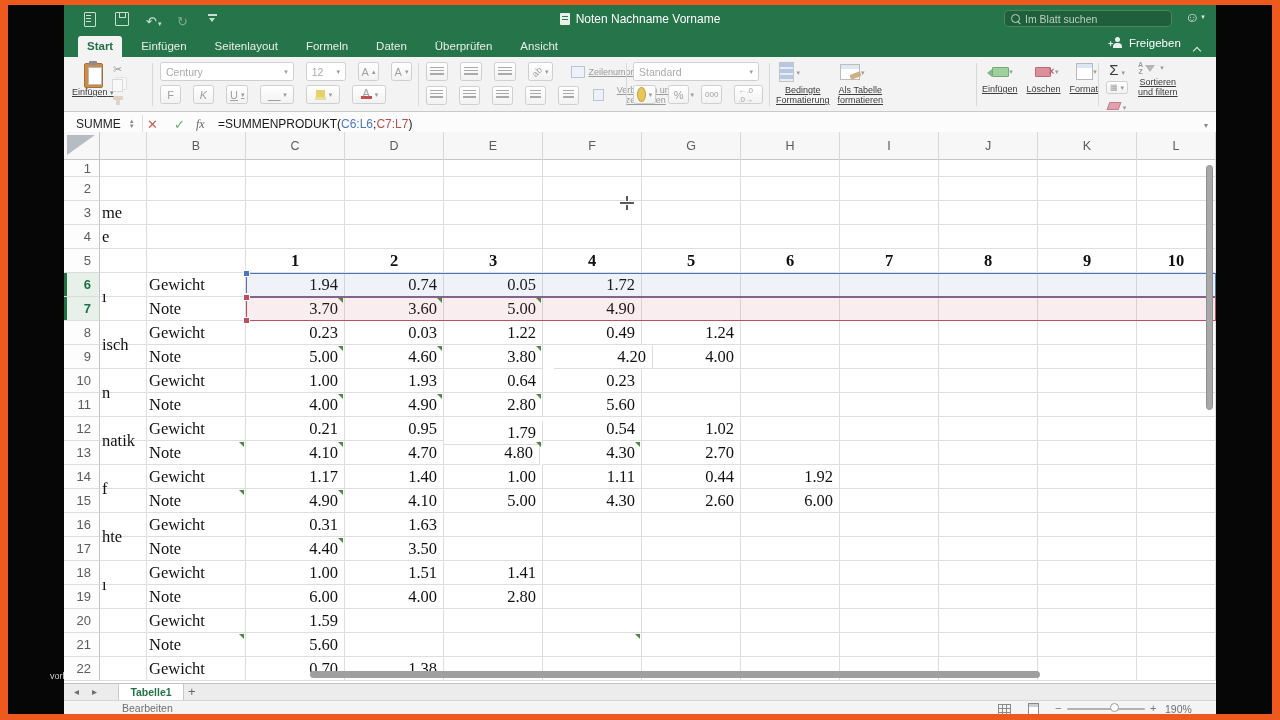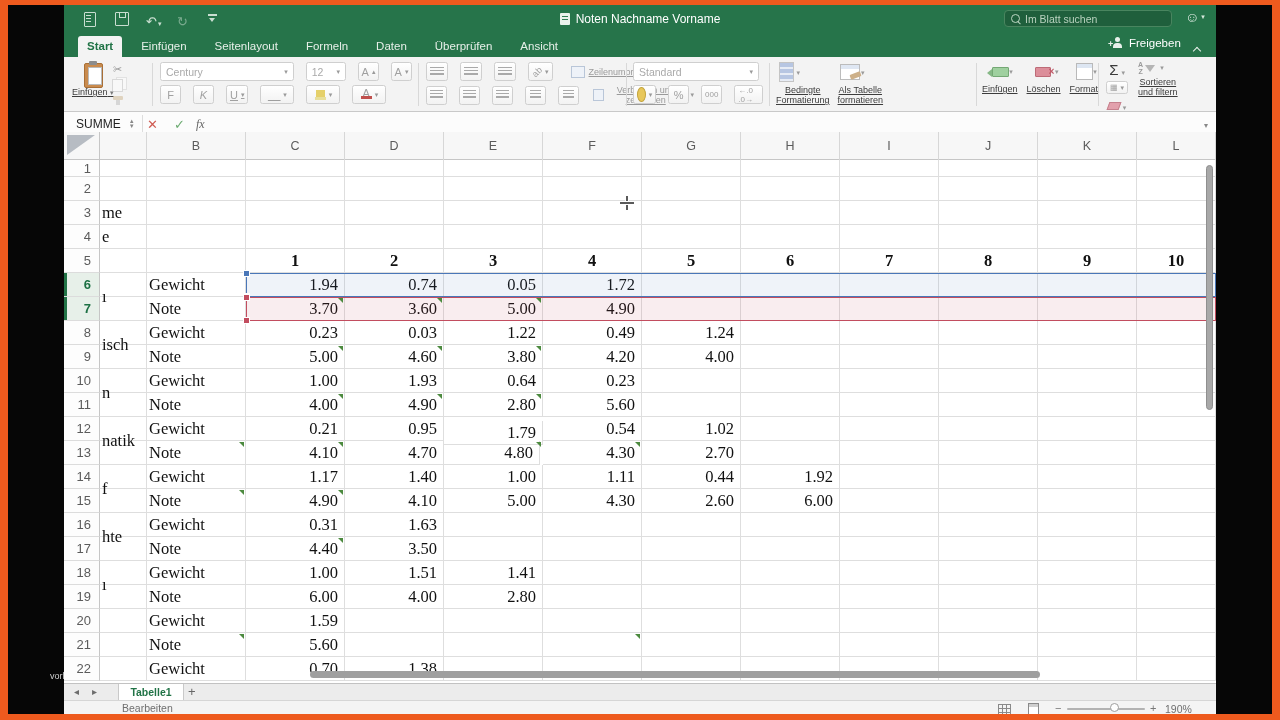--- a/index.html
+++ b/index.html
@@ -426,20 +426,27 @@
       <span class="nm">SUMME</span>
       <span class="stepper">
           <span>▲</span>
           <span>▼</span>
         </span>
     </div>
     <div id="fb-divider"></div>
     <div class="fb-ic" id="fx-cancel">✕</div>
     <div class="fb-ic" id="fx-ok">✓</div>
     <div class="fb-ic" id="fx-fx">fx</div>
+    <div id="formula">
+      <span>=SUMMENPRODUKT(</span>
+        <span class="ref-blue">C6:L6</span>
+        <span>;</span>
+        <span class="ref-red">C7:L7</span>
+        <span>)</span>
+    </div>
     <div id="fbar-dd">▾</div>
   </div>
 
   <div id="grid">
     <div id="colhead">
         <div class="ch" style="left: 36px; width: 47px;"></div>
         <div class="ch" style="left: 83px; width: 99px;">B</div>
         <div class="ch" style="left: 182px; width: 99px;">C</div>
         <div class="ch" style="left: 281px; width: 99px;">D</div>
         <div class="ch" style="left: 380px; width: 99px;">E</div>
@@ -577,21 +584,21 @@
         <div class="cell" style="left: 776px; top: 189px; width: 99px; height: 24px;"></div>
         <div class="cell" style="left: 875px; top: 189px; width: 99px; height: 24px;"></div>
         <div class="cell" style="left: 974px; top: 189px; width: 99px; height: 24px;"></div>
         <div class="cell" style="left: 1073px; top: 189px; width: 79px; height: 24px;"></div>
         <div class="afrag" style="left: 38px; top: 202px;">isch</div>
         <div class="cell" style="left: 36px; top: 213px; width: 47px; height: 24px;"></div>
         <div class="cell lab" style="left: 83px; top: 213px; width: 99px; height: 24px;">Note</div>
         <div class="cell num" style="left: 182px; top: 213px; width: 99px; height: 24px;">5.00</div>
         <div class="cell num" style="left: 281px; top: 213px; width: 99px; height: 24px;">4.60</div>
         <div class="cell num" style="left: 380px; top: 213px; width: 99px; height: 24px;">3.80</div>
-        <div class="cell num" style="left: 479px; top: 213px; width: 99px; height: 24px;">4.20</div>
+        <div class="cell num" style="left: 490px; top: 213px; width: 99px; height: 24px;">4.20</div>
         <div class="cell num" style="left: 578px; top: 213px; width: 99px; height: 24px;">4.00</div>
         <div class="cell" style="left: 677px; top: 213px; width: 99px; height: 24px;"></div>
         <div class="cell" style="left: 776px; top: 213px; width: 99px; height: 24px;"></div>
         <div class="cell" style="left: 875px; top: 213px; width: 99px; height: 24px;"></div>
         <div class="cell" style="left: 974px; top: 213px; width: 99px; height: 24px;"></div>
         <div class="cell" style="left: 1073px; top: 213px; width: 79px; height: 24px;"></div>
         <div class="cell" style="left: 36px; top: 237px; width: 47px; height: 24px;"></div>
         <div class="cell lab" style="left: 83px; top: 237px; width: 99px; height: 24px;">Gewicht</div>
         <div class="cell num" style="left: 182px; top: 237px; width: 99px; height: 24px;">1.00</div>
         <div class="cell num" style="left: 281px; top: 237px; width: 99px; height: 24px;">1.93</div>

